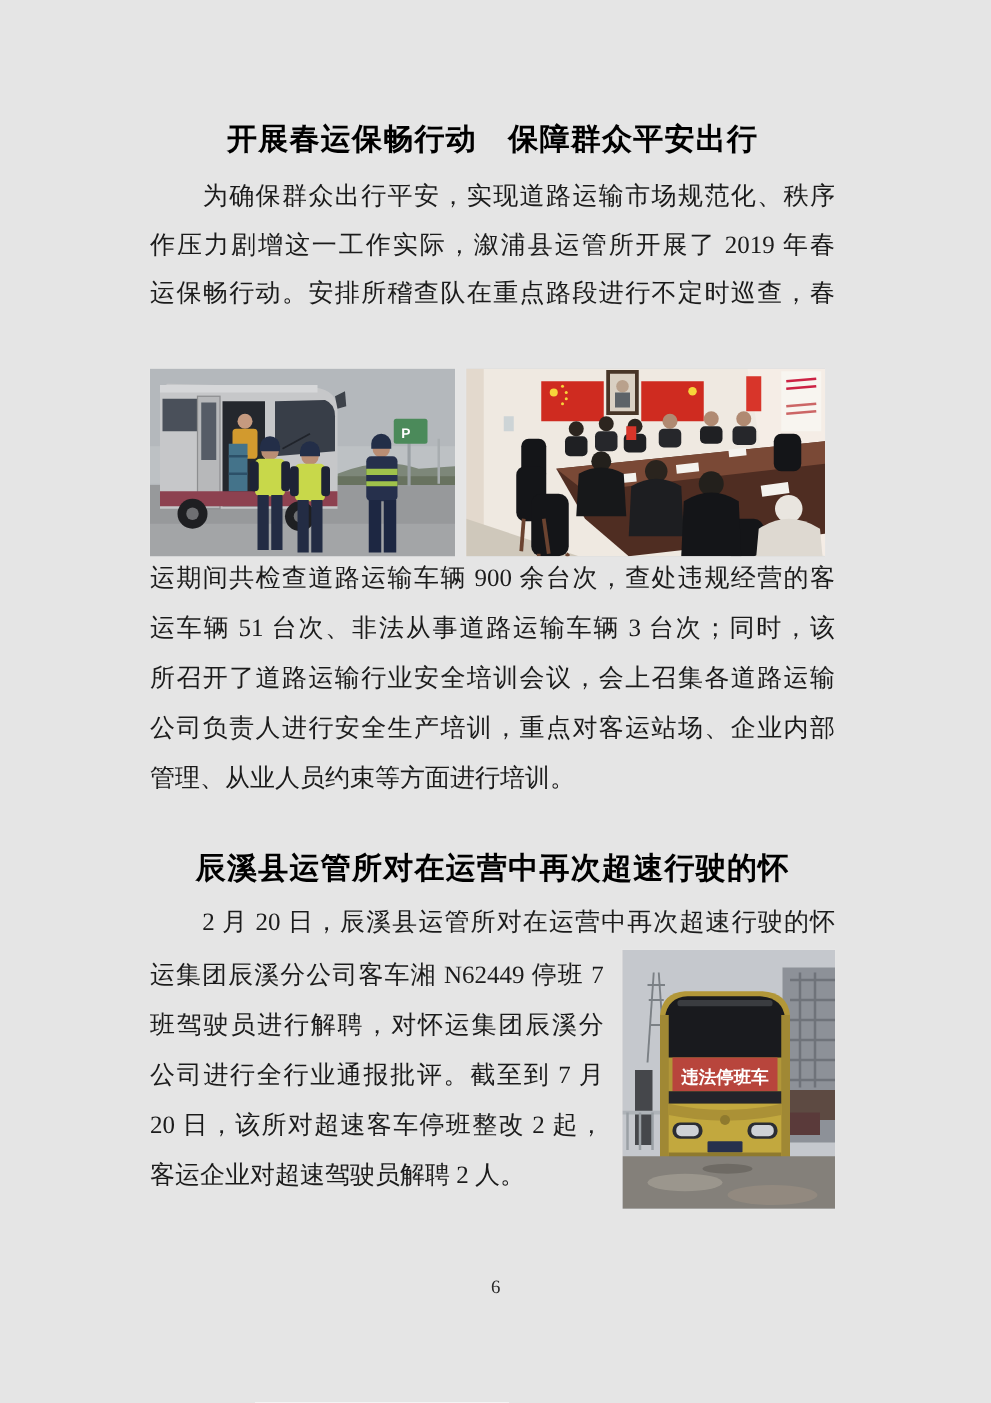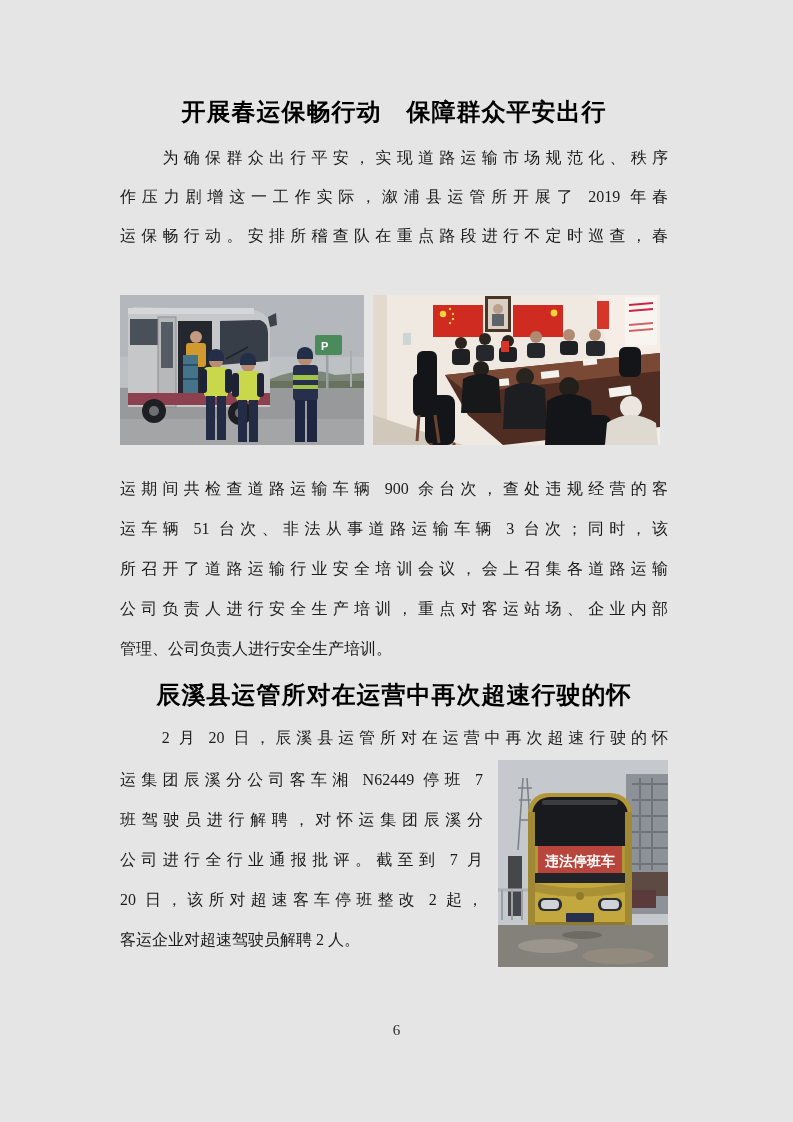--- a/index.html
+++ b/index.html
@@ -16,25 +16,25 @@
     margin:0;text-align:center;
     font-family:"Liberation Sans","DejaVu Sans",sans-serif;
     font-weight:bold;color:#000;
     font-size:24px;line-height:30px;letter-spacing:1px;
     white-space:nowrap;
   }
   #title1{top:97px;}
   #title2{top:679px;line-height:32px;}
   .para{position:absolute;left:120px;width:548px;}
   #para1{top:138px;}
-  #para2{top:469px;}
+  #para2{top:443px;}
   #para3-first{top:718px;}
   .line{
     height:39px;line-height:39px;
-    font-size:16px;
+    font-size:20px;
     text-align:justify;text-align-last:justify;
     text-justify:inter-character;
     overflow:hidden;
     white-space:nowrap;
   }
   #para2 .line,#para3-first .line,.wrap-text .line{height:40px;line-height:40px;}
   .line.last{text-align-last:left;}
   .photo-row{
     position:absolute;left:120px;top:295px;width:548px;height:150px;
     display:flex;gap:9px;
@@ -238,21 +238,21 @@
           </g>
       </g>
     </svg>
   </div>
 
   <div class="para" id="para2">
     <div class="line">运期间共检查道路运输车辆 900 余台次，查处违规经营的客</div>
     <div class="line">运车辆 51 台次、非法从事道路运输车辆 3 台次；同时，该</div>
     <div class="line">所召开了道路运输行业安全培训会议，会上召集各道路运输</div>
     <div class="line">公司负责人进行安全生产培训，重点对客运站场、企业内部</div>
-    <div class="line last">管理、公司负责人进行安全生产培训。</div>
+    <div class="line last">管理、从业人员约束等方面进行培训。</div>
   </div>
 
   <h1 class="doc-title" id="title2">辰溪县运管所对在运营中再次超速行驶的怀</h1>
 
   <div class="para" id="para3-first">
     <div class="line">　　2 月 20 日，辰溪县运管所对在运营中再次超速行驶的怀</div>
   </div>
 
   <div class="wrap-section">
     <div class="wrap-text">

